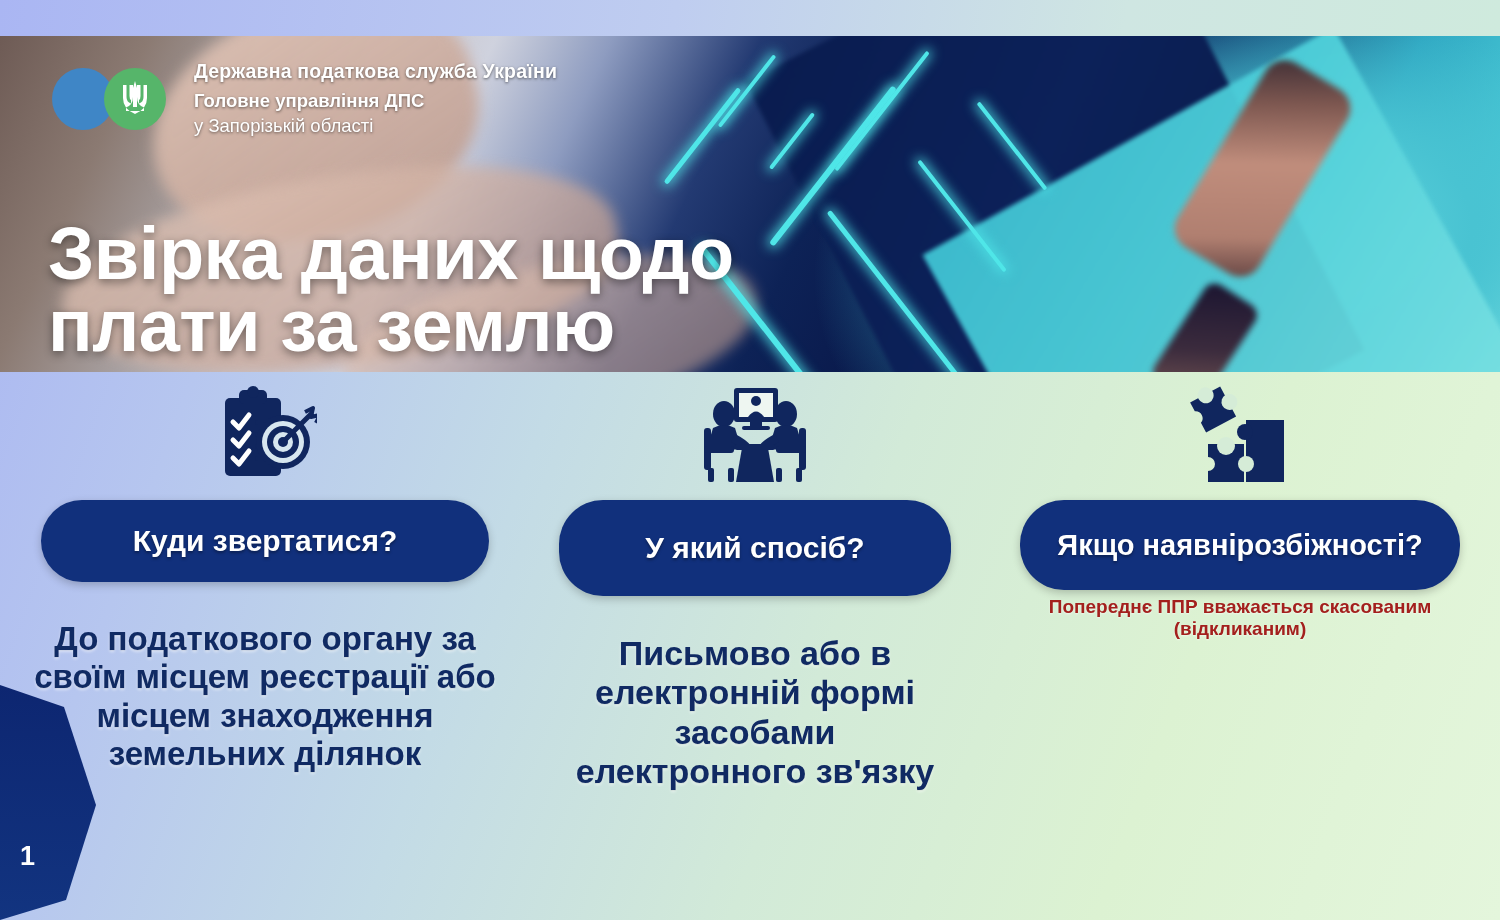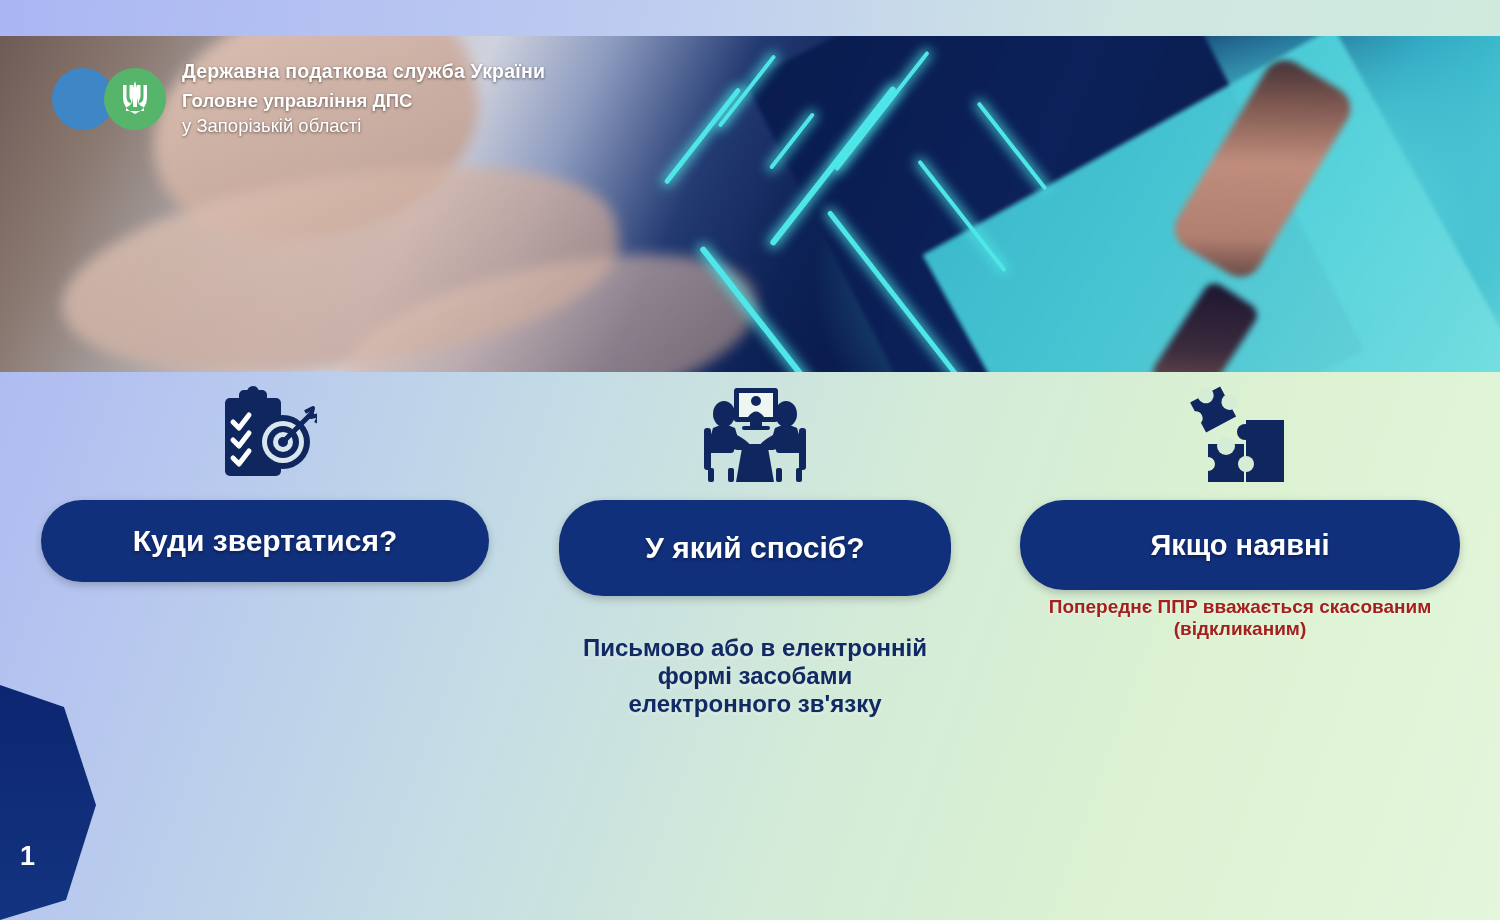--- a/index.html
+++ b/index.html
@@ -58,21 +58,21 @@
   
   .glow{ position:absolute; background:#4fe6e8; border-radius:4px; box-shadow:0 0 12px 3px rgba(79,230,232,.75); }
   .gl{ transform:rotate(38deg); }
   .gr{ transform:rotate(-38deg); }
 
   
   .logo-row{ position:absolute; left:52px; top:24px; display:flex; align-items:center; gap:0; z-index:7; }
   .circ{ width:62px; height:62px; border-radius:50%; }
   .circ-blue{ background:#3f86c6; }
   .circ-green{ background:#56b56a; margin-left:-10px; display:flex; align-items:center; justify-content:center;}
-  .logo-text{ margin-left:16px; color:#fff; }
+  .logo-text{ margin-left:28px; color:#fff; }
   .logo-l1{ font-size:19.5px; font-weight:700; letter-spacing:.2px; text-shadow:0 1px 3px rgba(0,0,0,.55); }
   .logo-l2{ font-size:18.5px; font-weight:700; margin-top:7px; text-shadow:0 1px 3px rgba(0,0,0,.55); }
   .logo-l3{ font-size:18.5px; font-weight:400; margin-top:3px; text-shadow:0 1px 3px rgba(0,0,0,.55); }
 
   
   .banner-title{
     position:absolute; left:48px; top:182px; z-index:7;
     color:#fff; font-size:74px; font-weight:800; line-height:.97;
     letter-spacing:-.5px;
     text-shadow:0 3px 10px rgba(0,0,0,.45);
@@ -101,21 +101,21 @@
   }
   .pill1{ width:448px; height:82px; font-size:30px; }
   .pill2{ width:392px; height:96px; font-size:30px; }
   .pill3{ width:440px; height:90px; font-size:29px; line-height:1.12; }
 
   .body-txt{
     text-align:center; color:#102a63; font-weight:800;
     text-shadow:0 2px 3px rgba(255,255,255,.55), 0 1px 1px rgba(0,0,0,.12);
   }
   .b1{ width:470px; margin:38px auto 0; font-size:33px; line-height:1.16; }
-  .b2{ width:360px; margin:38px auto 0; font-size:24px; line-height:1.16; }
+  .b2{ width:360px; margin:38px auto 0; font-size:34px; line-height:1.16; }
   .b3{ width:490px; margin:28px auto 0; font-size:33px; line-height:1.12; }
   .b3 .hl{ color:#c0241f; }
   .b3-sub{ width:470px; margin:4px auto 0; font-size:25px; line-height:1.1; text-align:center;
            color:#102a63; font-weight:800;
            text-shadow:0 2px 3px rgba(255,255,255,.5);}
   .b3-note{ width:470px; margin:6px auto 0; font-size:19px; line-height:1.18; text-align:center;
             color:#a3201d; font-weight:800;
             text-shadow:0 1px 2px rgba(255,255,255,.6);}
 
   
@@ -165,20 +165,24 @@
                                  Q27 29 15 34 Q3 29 3 18 Z"></path>
       </svg>
     </div>
     <div class="logo-text">
       <div class="logo-l1">Державна податкова служба України</div>
       <div class="logo-l2">Головне управління ДПС</div>
       <div class="logo-l3">у Запорізькій області</div>
     </div>
   </div>
 
+  <div class="banner-title">
+    <div>Звірка даних щодо</div>
+    <div>плати за землю</div>
+  </div>
 </div>
 
 <div class="cols">
 
   <div class="col c1">
     <div class="icon-wrap">
       <svg width="104" height="96" viewBox="0 0 104 96">
         <g fill="#10265e">
           <rect x="12" y="12" width="56" height="78" rx="5"></rect>
           <rect x="26" y="4" width="28" height="14" rx="5"></rect>
@@ -198,20 +202,21 @@
         <circle cx="70" cy="56" r="27" fill="#10265e"></circle>
         <circle cx="70" cy="56" r="21" fill="#d7e6ef"></circle>
         <circle cx="70" cy="56" r="16" fill="#10265e"></circle>
         <circle cx="70" cy="56" r="10" fill="#d7e6ef"></circle>
         <circle cx="70" cy="56" r="5" fill="#10265e"></circle>
         <path d="M70 56 L98 28" stroke="#10265e" stroke-width="5" fill="none" stroke-linecap="round"></path>
         <path d="M92 26 l8 -4 l-2 9 l9 -2 l-4 8" fill="none" stroke="#10265e" stroke-width="4" stroke-linejoin="round"></path>
       </svg>
     </div>
     <div class="pill pill1">Куди звертатися?</div>
+    <div class="body-txt b1">До податкового органу за своїм місцем реєстрації або місцем знаходження земельних ділянок</div>
   </div>
 
   <div class="col c2">
     <div class="icon-wrap">
       <svg width="122" height="96" viewBox="0 0 122 96">
         <g fill="#10265e">
           <rect x="40" y="2" width="44" height="34" rx="3"></rect>
           <rect x="45" y="7" width="34" height="24" fill="#eef6f1"></rect>
           <circle cx="62" cy="15" r="5" fill="#10265e"></circle>
           <path d="M54 31 q8 -11 16 0 z" fill="#10265e"></path>
@@ -255,19 +260,20 @@
             <circle cx="25" cy="5" r="8" fill="#d5ecd7"></circle>
             <circle cx="43" cy="22" r="8" fill="#d5ecd7"></circle>
           </g>
           <circle cx="57" cy="46" r="8"></circle>
         </g>
       </svg>
     </div>
     <div class="pill pill3">
       <span>Якщо наявні</span>
         <br>
+      <span>розбіжності?</span>
     </div>
     <div class="b3-note">Попереднє ППР вважається скасованим (відкликаним)</div>
   </div>
 </div>
 
 <div class="wedge"></div>
 <div class="pageno">1</div>
 
 </body></html>

